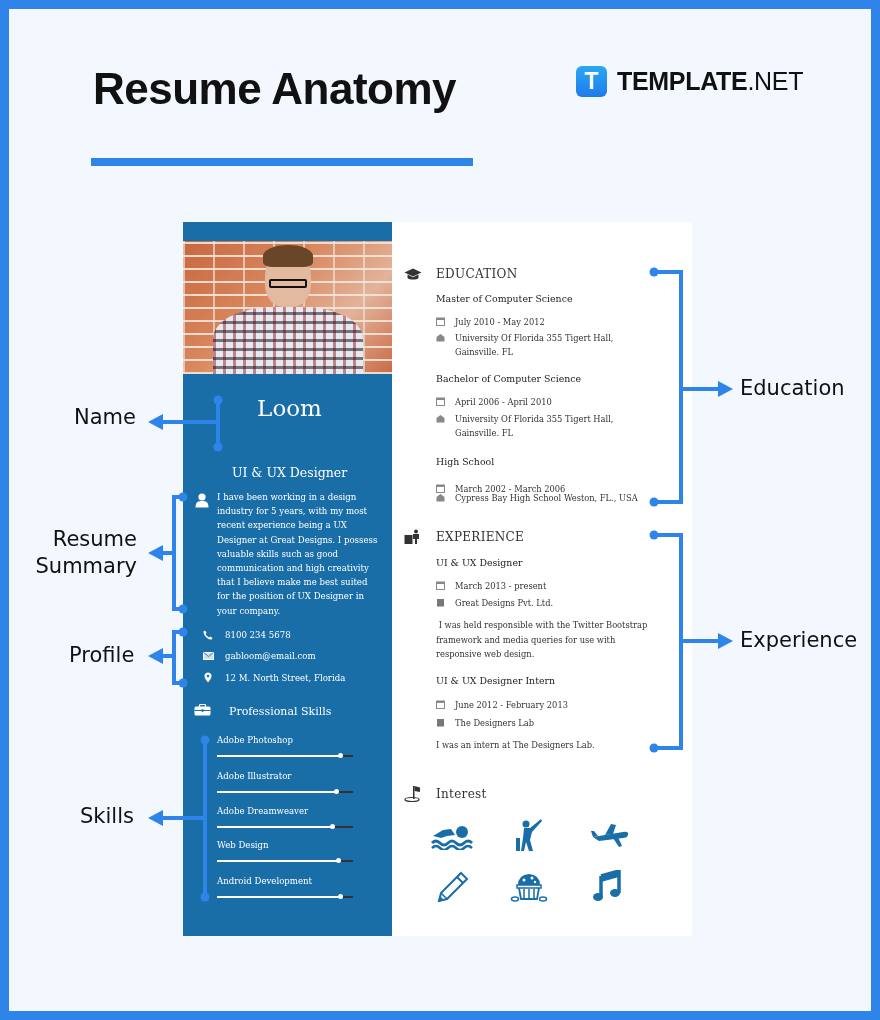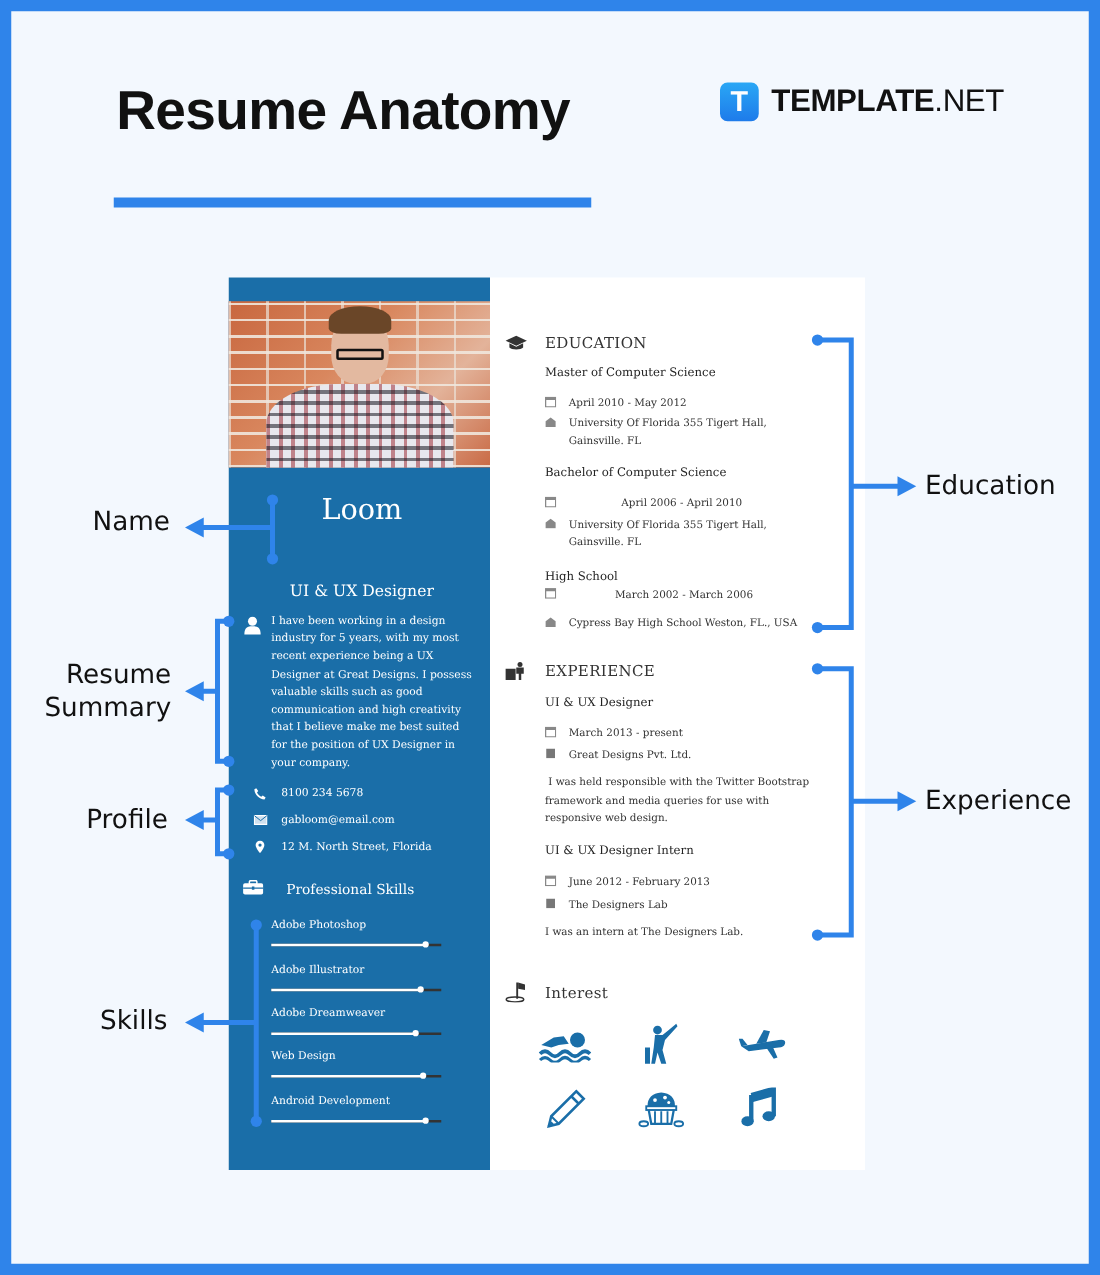--- a/index.html
+++ b/index.html
@@ -228,52 +228,52 @@
   </div>
 
   <div class="entry-title" style="top:71px;">Master of Computer Science</div>
   <div class="meta" style="top:93px;">
     <span class="ic">
         <svg width="9" height="9" viewBox="0 0 9 9">
           <rect x="0.5" y="1" width="8" height="7.5" fill="none" stroke="#888"></rect>
           <rect x="0.5" y="1" width="8" height="2" fill="#888"></rect>
         </svg>
       </span>
-    <span>April 2010 - May 2012</span>
+    <span>July 2010 - May 2012</span>
   </div>
   <div class="meta" style="top:109px;">
     <span class="ic">
         <svg width="9" height="9" viewBox="0 0 9 9">
           <path d="M0.5 8.5 L8.5 8.5 L8.5 4 L4.5 1 L0.5 4 Z" fill="#888"></path>
         </svg>
       </span>
     <span><span>University Of Florida 355 Tigert Hall,</span><br><span>Gainsville. FL</span></span>
   </div>
 
   <div class="entry-title" style="top:151px;">Bachelor of Computer Science</div>
-  <div class="meta" style="top:173px;gap:42px;">
+  <div class="meta" style="top:173px;">
     <span class="ic">
         <svg width="9" height="9" viewBox="0 0 9 9">
           <rect x="0.5" y="1" width="8" height="7.5" fill="none" stroke="#888"></rect>
           <rect x="0.5" y="1" width="8" height="2" fill="#888"></rect>
         </svg>
       </span>
     <span>April 2006 - April 2010</span>
   </div>
   <div class="meta" style="top:190px;">
     <span class="ic">
         <svg width="9" height="9" viewBox="0 0 9 9">
           <path d="M0.5 8.5 L8.5 8.5 L8.5 4 L4.5 1 L0.5 4 Z" fill="#888"></path>
         </svg>
       </span>
     <span><span>University Of Florida 355 Tigert Hall,</span><br><span>Gainsville. FL</span></span>
   </div>
 
   <div class="entry-title" style="top:234px;">High School</div>
-  <div class="meta" style="top:246px;gap:37px;">
+  <div class="meta" style="top:260px;">
     <span class="ic">
         <svg width="9" height="9" viewBox="0 0 9 9">
           <rect x="0.5" y="1" width="8" height="7.5" fill="none" stroke="#888"></rect>
           <rect x="0.5" y="1" width="8" height="2" fill="#888"></rect>
         </svg>
       </span>
     <span>March 2002 - March 2006</span>
   </div>
   <div class="meta" style="top:269px;">
     <span class="ic">

